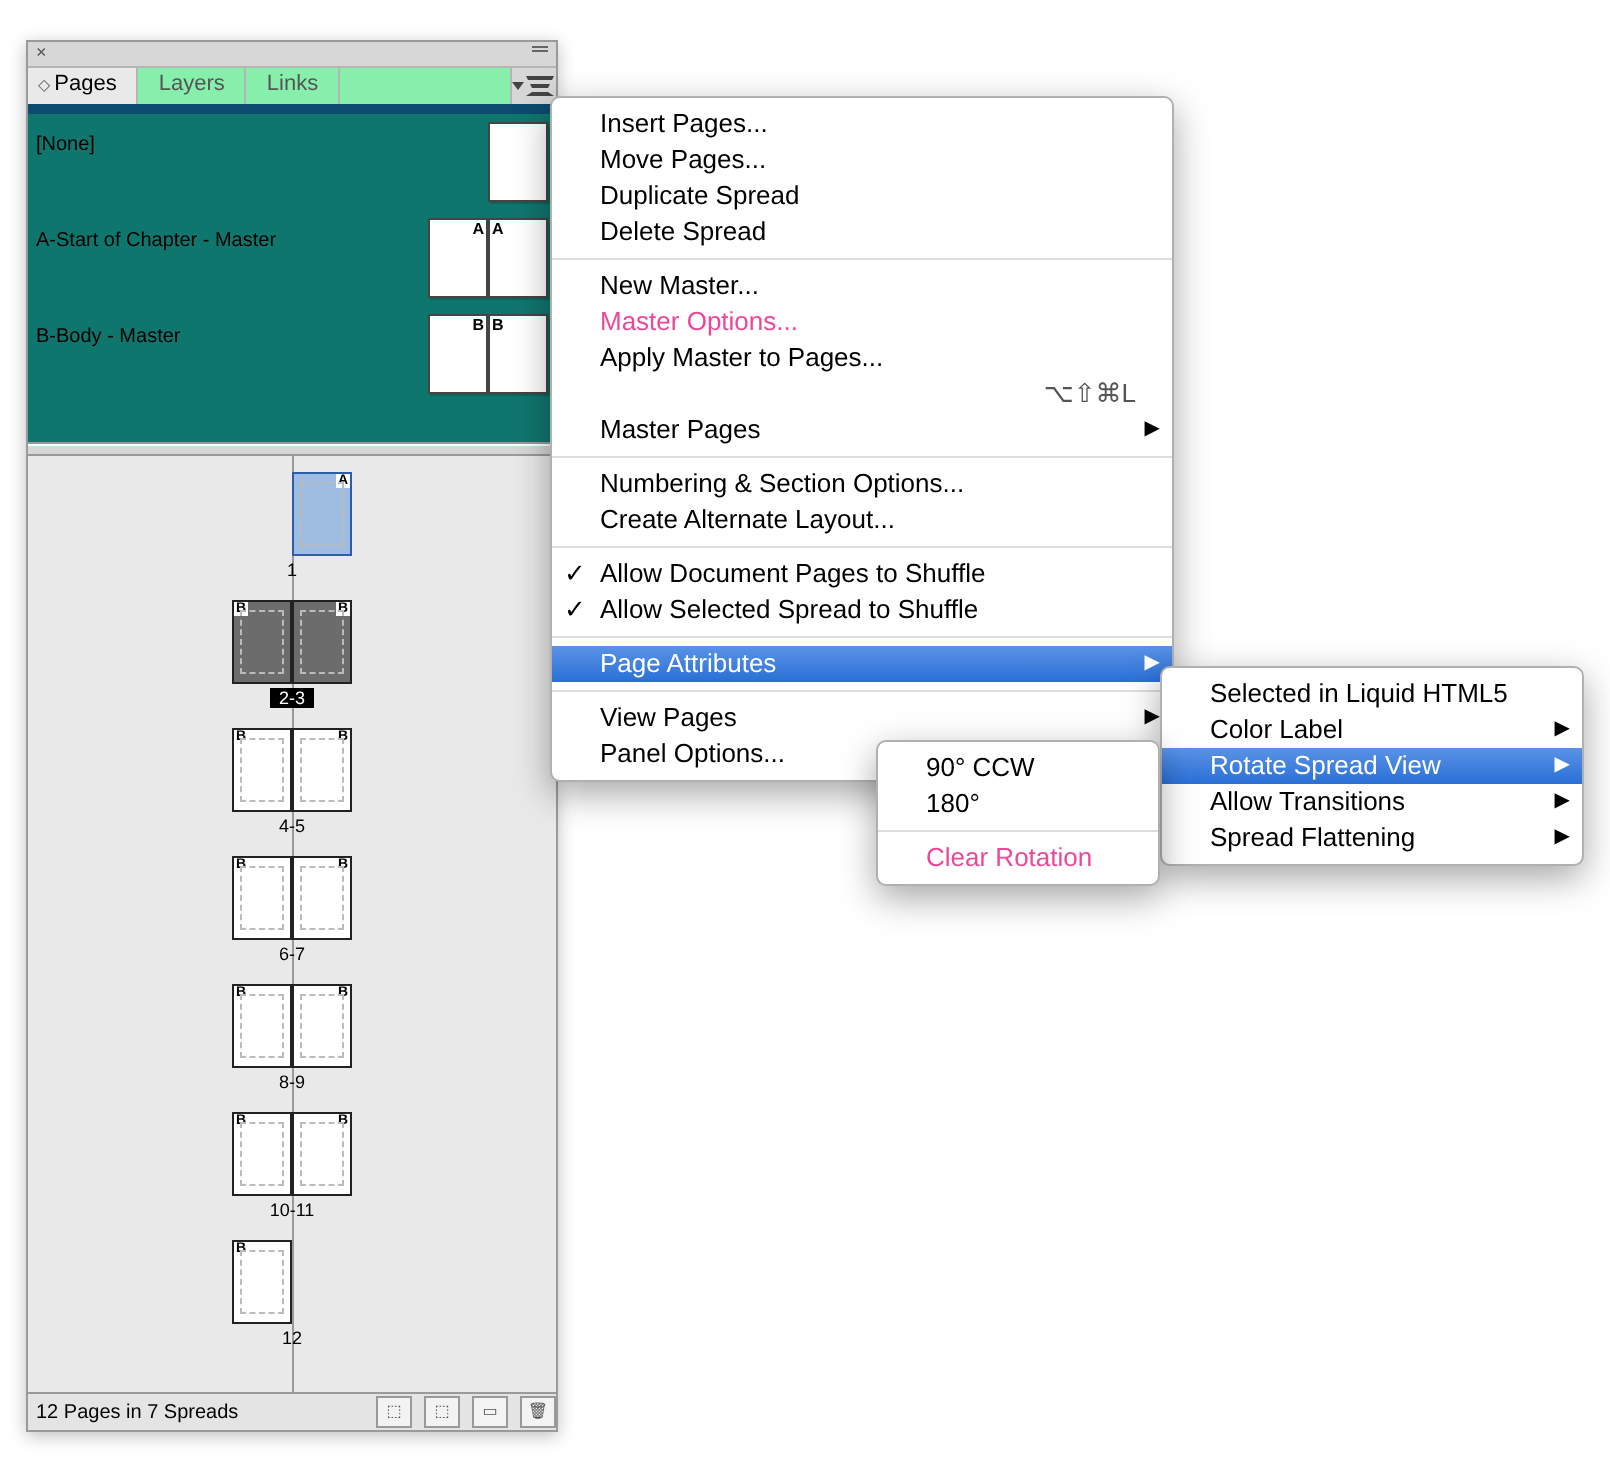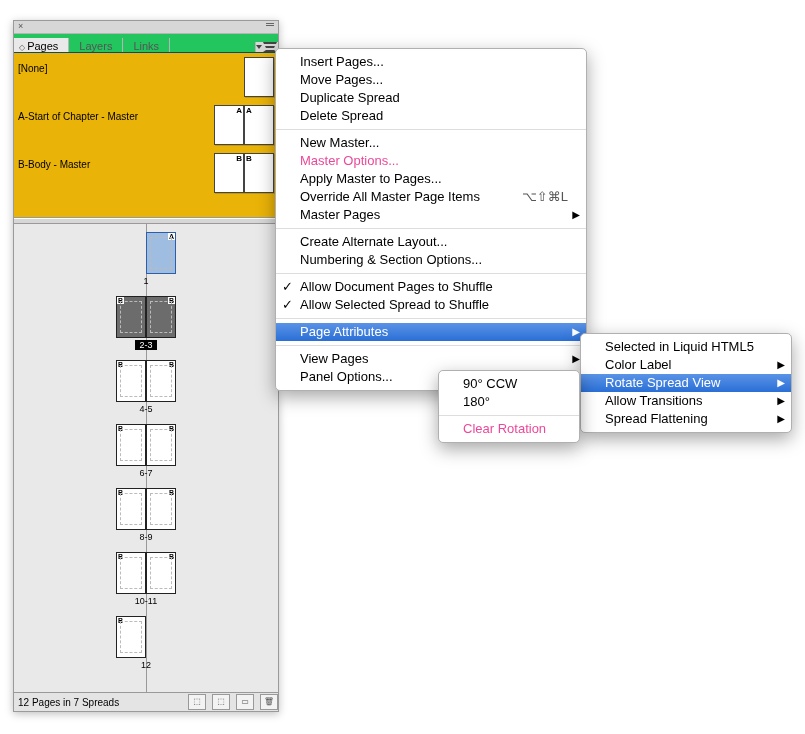--- a/index.html
+++ b/index.html
@@ -40,24 +40,23 @@
 }
 .panel-topbar .collapse {
   position: absolute;
   right: 4px;
   top: 2px;
   width: 8px;
   border-top: 3px double #666;
 }
 .tabs {
   display: flex;
-  background: #22c55e;
-  border-bottom: 1px solid #0c4a6e;
+  background: #86efac;
+  border-bottom: 5px solid #0c4a6e;
   height: 18px;
-  align-items: flex-end;
 }
 .tab {
   padding: 2px 10px 0 10px;
   border-right: 1px solid #b5b5b5;
   color: #555;
 }
 .tab.active {
   background: #e9e9e9;
   color: #000;
   border-top: 0;
@@ -86,21 +85,21 @@
   border-top: 6px double #444;
   border-bottom: 2px solid #444;
   height: 2px;
 }
 
 
 .masters {
   padding: 4px 4px 10px 4px;
   border-bottom: 1px solid #999;
   min-height: 150px;
-  background: #eab308;
+  background: #0f766e;
 }
 .master-row {
   display: flex;
   justify-content: space-between;
   align-items: flex-start;
   margin-bottom: 8px;
   font-size: 10px;
 }
 .master-label { padding-top: 6px; }
 .master-thumb {
@@ -421,25 +420,25 @@
 
 <div id="menu-main" class="menu">
     <div class="mi"><span>Insert Pages...</span></div>
     <div class="mi"><span>Move Pages...</span></div>
     <div class="mi"><span>Duplicate Spread</span></div>
     <div class="mi"><span>Delete Spread</span></div>
     <hr>
     <div class="mi"><span>New Master...</span></div>
     <div class="mi disabled"><span>Master Options...</span></div>
     <div class="mi"><span>Apply Master to Pages...</span></div>
-    <div class="mi"><span>Override All Master Page Items</span><span class="shortcut">⌥⇧⌘L</span></div>
+    <div class="mi"><span class="shortcut">⌥⇧⌘L</span></div>
     <div class="mi"><span>Master Pages</span><span class="sub">▶</span></div>
     <hr>
+    <div class="mi"><span>Numbering &amp; Section Options...</span></div>
     <div class="mi"><span>Create Alternate Layout...</span></div>
-    <div class="mi"><span>Numbering &amp; Section Options...</span></div>
     <hr>
     <div class="mi"><span class="check">✓</span><span>Allow Document Pages to Shuffle</span></div>
     <div class="mi"><span class="check">✓</span><span>Allow Selected Spread to Shuffle</span></div>
     <hr>
     <div class="mi hl"><span>Page Attributes</span><span class="sub">▶</span></div>
     <hr>
     <div class="mi"><span>View Pages</span><span class="sub">▶</span></div>
     <div class="mi"><span>Panel Options...</span></div>
   </div>
 <div id="menu-attrs" class="menu">

